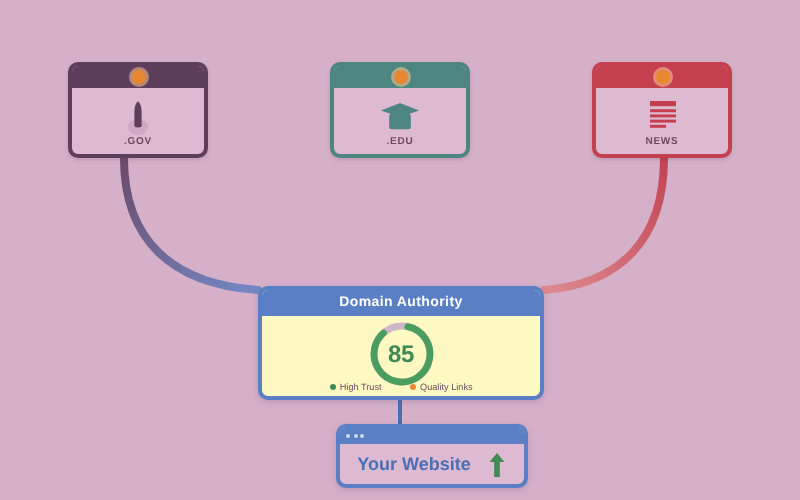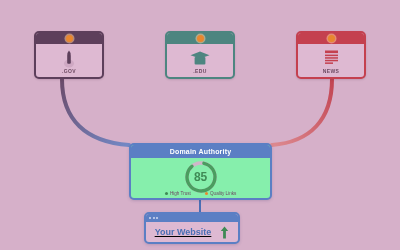--- a/index.html
+++ b/index.html
@@ -90,21 +90,21 @@
   
   #da-panel {
     position: absolute;
     z-index: 2;
     left: 129px;
     top: 143px;
     width: 143px;
     height: 57px;
     border: 2px solid #5b7fc4;
     border-radius: 5px;
-    background: #86efac;
+    background: #fef9c3;
     box-sizing: border-box;
     overflow: hidden;
     box-shadow: 0 1px 3px rgba(70,60,110,.22);
   }
   #da-title {
     background: #5b7fc4;
     color: #ffffff;
     font-size: 7px;
     font-weight: bold;
     text-align: center;
@@ -149,31 +149,30 @@
   .legend-item { display: flex; align-items: center; gap: 2px; }
   .legend-swatch {
     width: 3.2px; height: 3.2px; border-radius: 50%;
     display: inline-block;
   }
 
   
   #site-card {
     position: absolute;
     z-index: 2;
-    left: 144px;
+    left: 168px;
     top: 212px;
     width: 96px;
     height: 32px;
     border: 2px solid #5b7fc4;
     border-radius: 5px;
     background: #deb9d2;
     box-sizing: border-box;
     overflow: hidden;
     box-shadow: 0 1px 3px rgba(70,60,110,.22);
-    text-decoration: underline;
   }
   #site-head {
     background: #5b7fc4;
     height: 8px;
     display: flex;
     align-items: center;
     padding-left: 3px;
     gap: 1.6px;
   }
   .site-dot {

